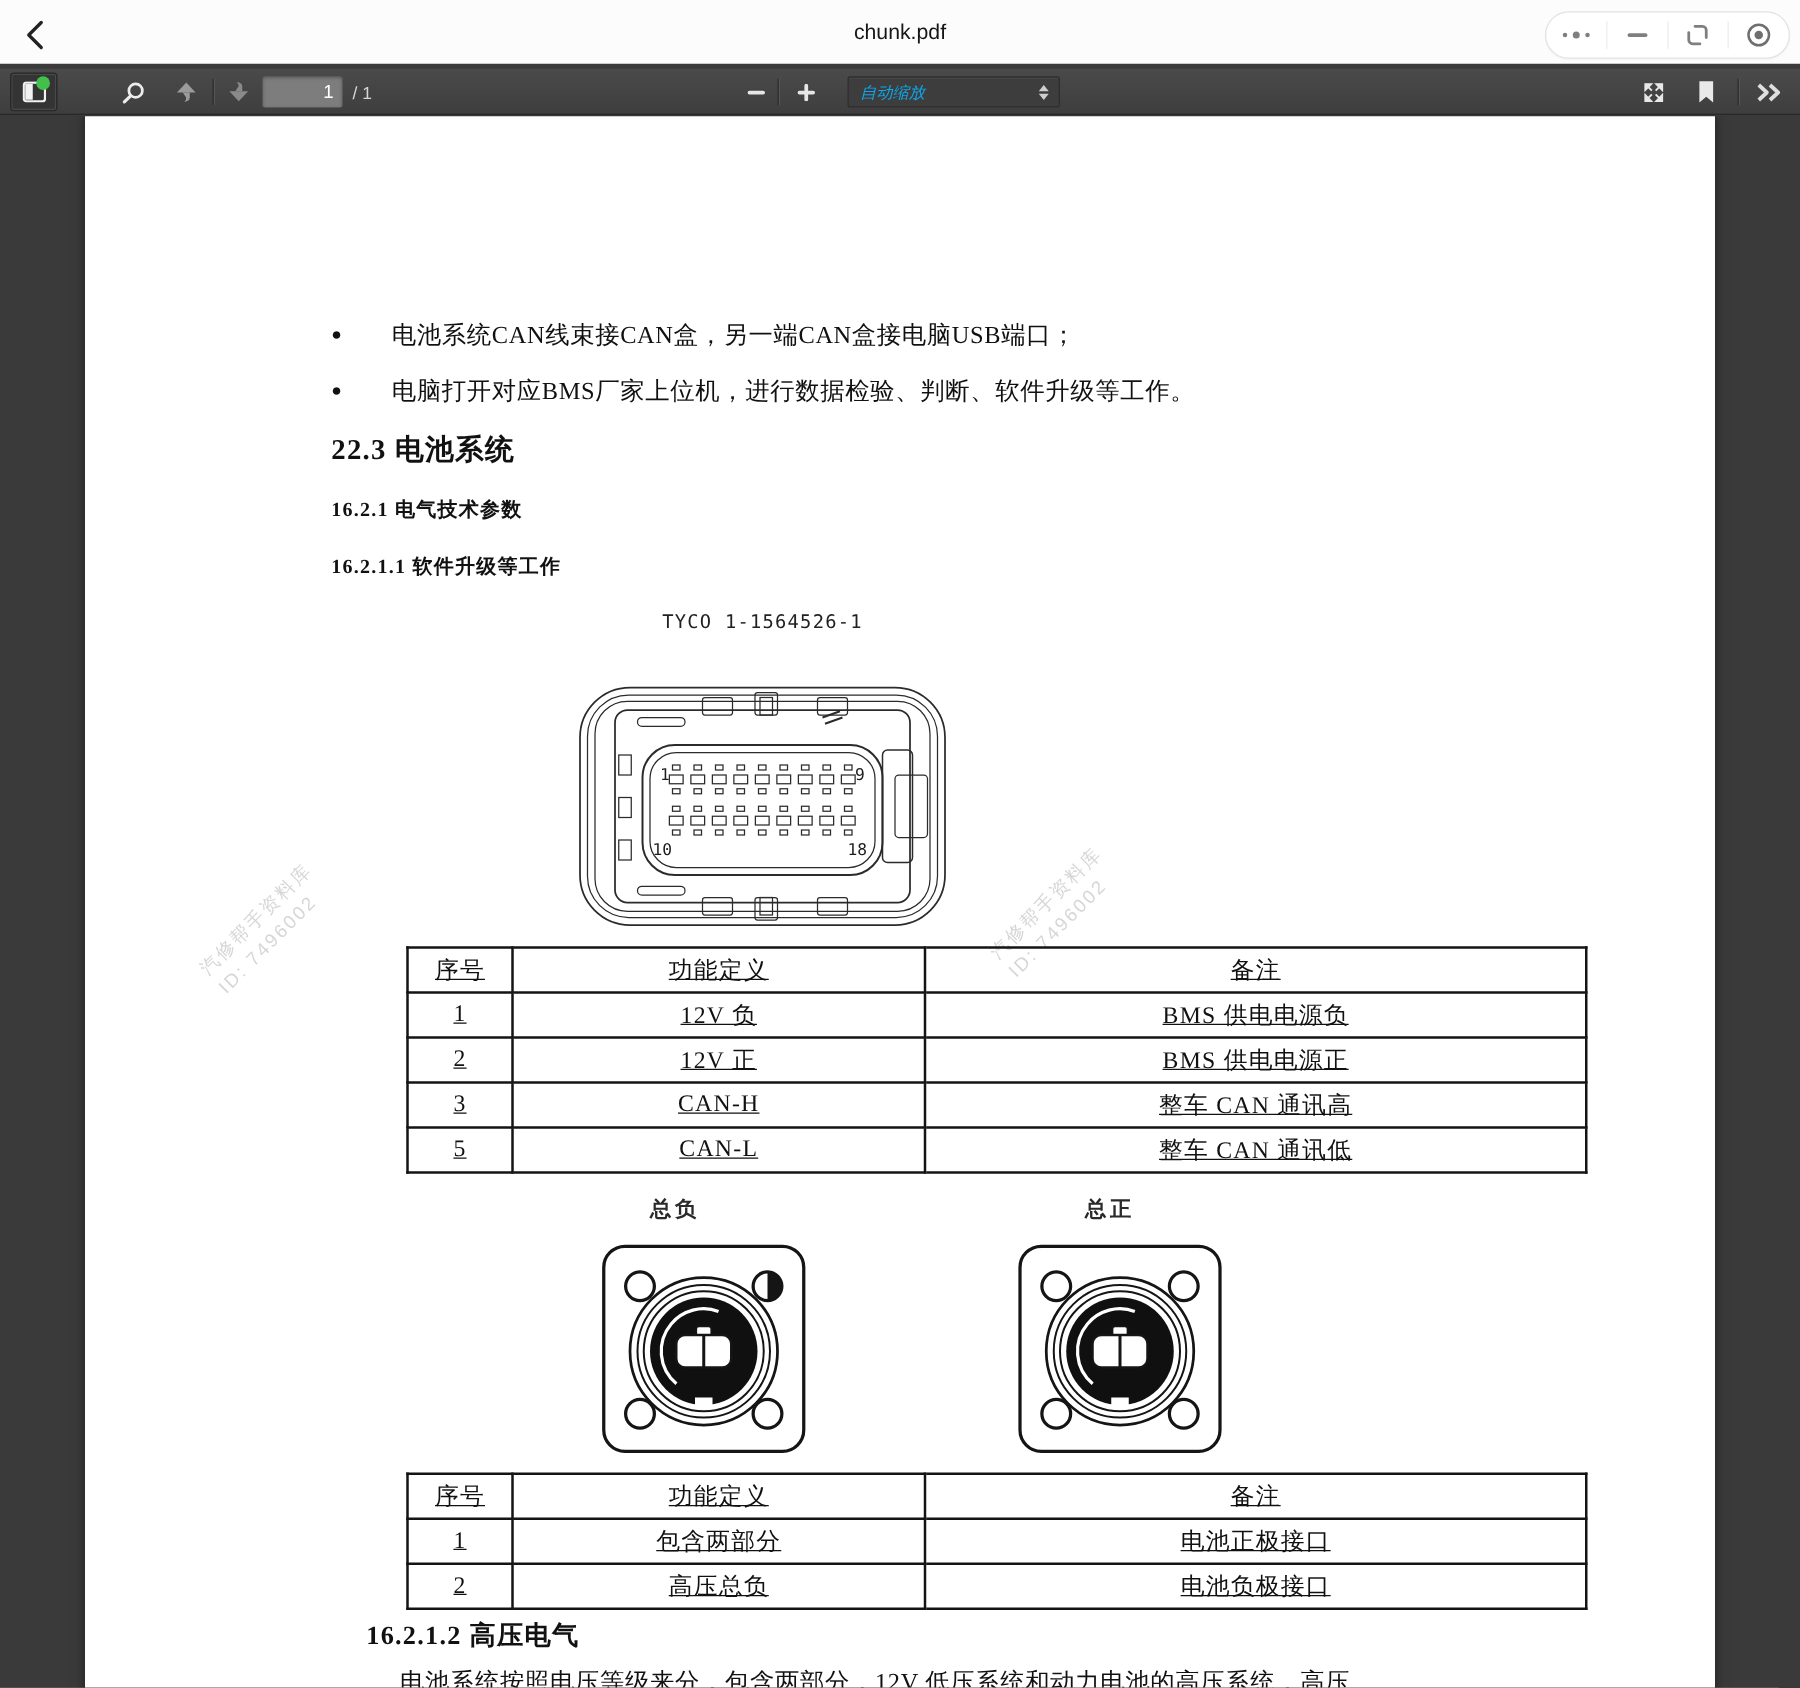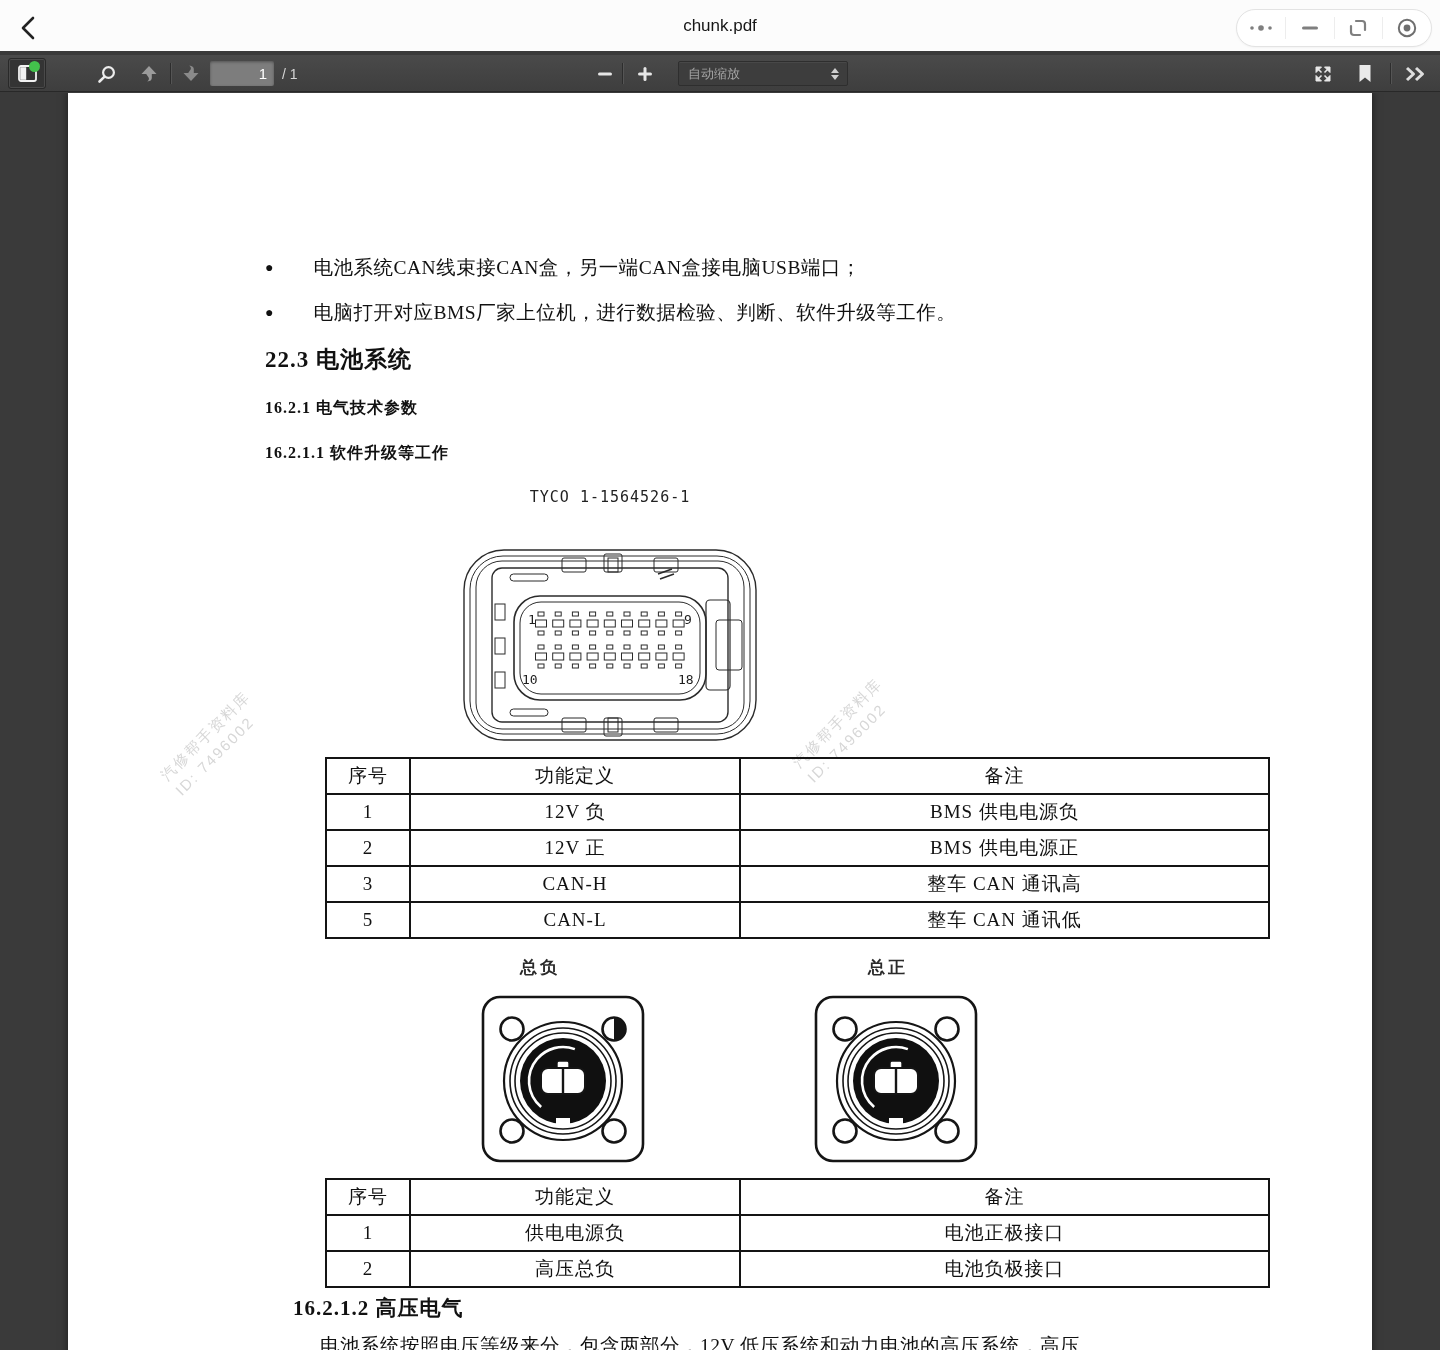--- a/index.html
+++ b/index.html
@@ -33,21 +33,21 @@
                 font-size:15px; text-align:right; padding-right:7px;
                 box-shadow:inset 0 1px 3px rgba(0,0,0,0.35); }
   .page-total { position:absolute; left:282px; top:0; height:37px; display:flex; align-items:center;
                 color:#d6d6d6; font-size:14px; }
   .zoom-bar { position:absolute; left:590px; top:0; height:37px; display:flex; align-items:center; }
   .zoom-glyph-btn { width:30px; height:37px; display:flex; align-items:center; justify-content:center; cursor:pointer; }
   .zoom-select { position:absolute; left:678px; top:6px; width:170px; height:25px;
                  background:#3d3d3d; border:1px solid #2e2e2e; border-radius:2px;
                  display:flex; align-items:center; cursor:pointer;
                  box-shadow:inset 0 1px 0 rgba(255,255,255,0.06); }
-  .zoom-select span { color:#a3a3a3; font-size:13px; padding-left:9px; flex:1; }
+  .zoom-select span { color:#0ea5e9; font-size:13px; padding-left:9px; flex:1;font-style:italic; }
   .sel-arrows { padding-right:8px; display:flex; flex-direction:column; gap:2px; }
   .tri-up { width:0;height:0;border-left:4px solid transparent;border-right:4px solid transparent;border-bottom:5px solid #cfcfcf; }
   .tri-dn { width:0;height:0;border-left:4px solid transparent;border-right:4px solid transparent;border-top:5px solid #cfcfcf; }
 
   
   .viewer { position:absolute; left:0; top:93px; width:1440px; height:1257px; background:#3a3a3a; overflow:hidden; }
   .page { position:absolute; left:68px; top:-1px; width:1304px; height:1300px; background:#fff;
           box-shadow:0 0 8px rgba(0,0,0,0.5);
           font-family:"Liberation Serif","DejaVu Serif",serif; color:#111; }
 
@@ -60,21 +60,21 @@
   .h4 { position:absolute; left:197px; font-size:21px; font-weight:bold; letter-spacing:1px; }
 
   .tyco { position:absolute; left:394px; top:396px; width:296px; text-align:center;
           font-family:"DejaVu Sans Mono","Liberation Mono",monospace; font-size:15px;
           letter-spacing:1px; color:#222; }
 
   .wm { position:absolute; transform:rotate(-45deg); color:#cdcdcd; opacity:0.8;
         font-family:"Liberation Sans",sans-serif; font-size:15px; letter-spacing:2px;
         line-height:21px; white-space:nowrap; text-align:left; }
 
-  table.spec { position:absolute; left:257px; border-collapse:collapse; table-layout:fixed; width:943px; }
+  table.spec { position:absolute; left:257px; border-collapse:collapse; table-layout:fixed; width:943px;text-decoration:underline; }
   table.spec th, table.spec td { border:2px solid #141414; height:36px; text-align:center;
         font-size:19px; font-weight:normal; letter-spacing:1px;
         font-family:"Liberation Serif","DejaVu Serif",serif; }
   .col-idx { width:84px; } .col-fn { width:330px; } .col-rk { width:529px; }
 
   .hv-label { position:absolute; top:864px; width:100px; text-align:center;
               font-size:17px; letter-spacing:3px; color:#2a2a2a;font-weight:bold; }
 
   .footer-clip { position:absolute; left:252px; top:1240px; width:1060px; font-size:19.5px;
                  letter-spacing:0.5px; white-space:nowrap; }
@@ -410,21 +410,21 @@
           <col class="col-rk">
         </colgroup>
       <tbody>
           <tr>
         <th>序号</th>
         <th>功能定义</th>
         <th>备注</th>
       </tr>
       <tr>
         <td>1</td>
-        <td>供电电源负</td>
+        <td>包含两部分</td>
         <td>电池正极接口</td>
       </tr>
       <tr>
         <td>2</td>
         <td>高压总负</td>
         <td>电池负极接口</td>
       </tr>
     </tbody>
       </table>
 

